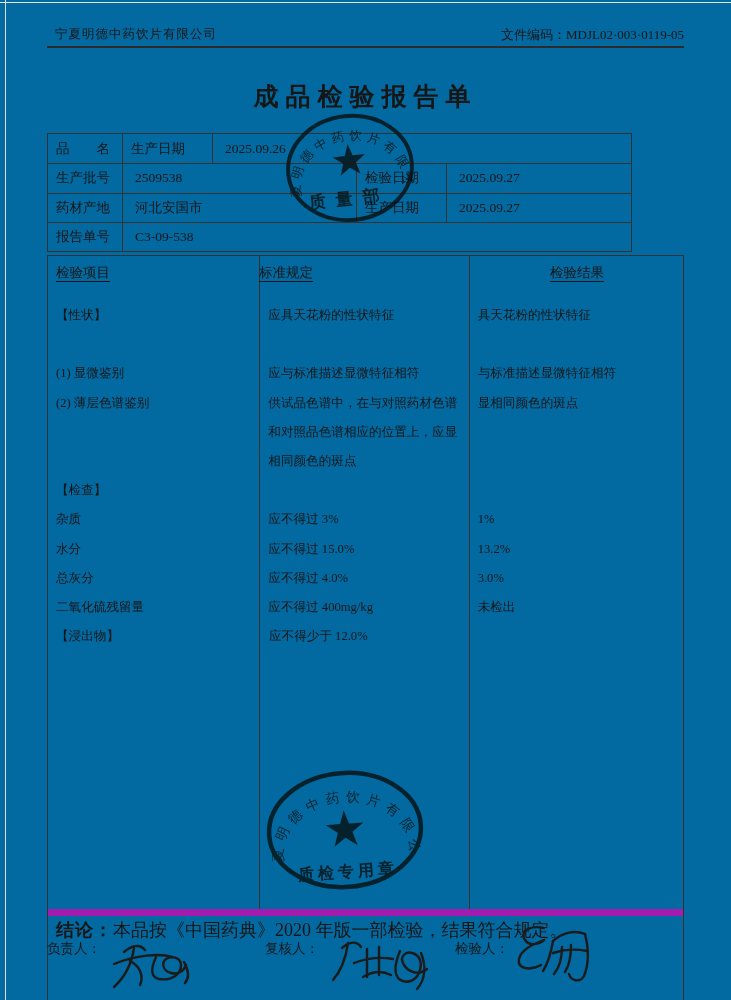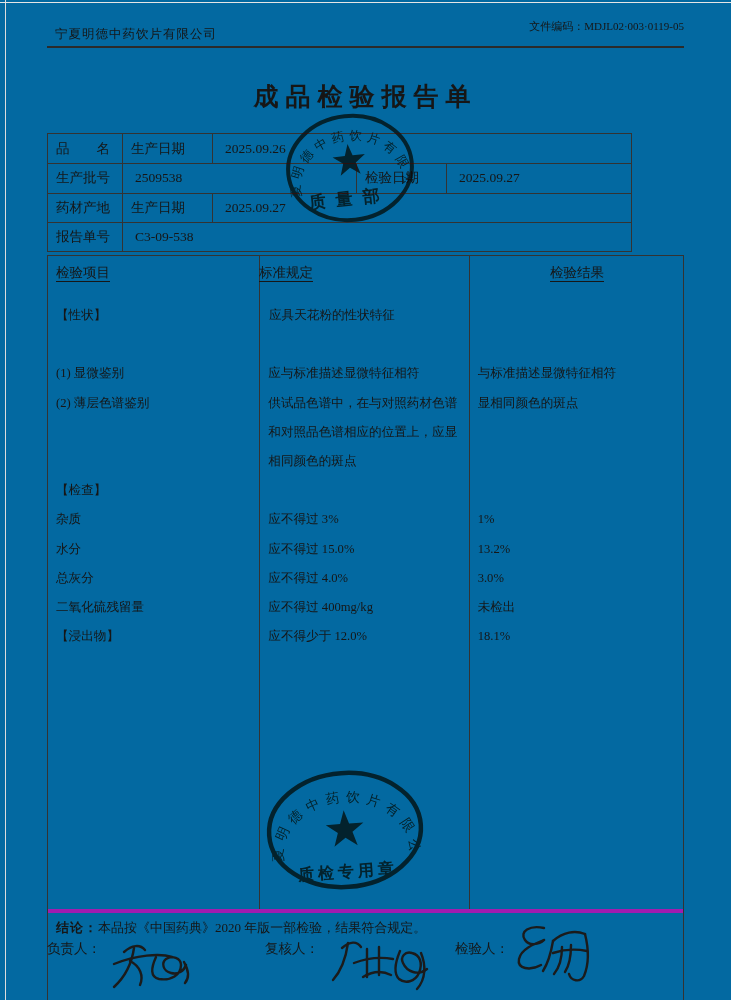--- a/index.html
+++ b/index.html
@@ -2,21 +2,21 @@
 <html><head>
 <meta charset="utf-8">
 <style>
   html,body{margin:0;padding:0;background:#ffffff;}
   .page{position:relative;width:731px;height:1000px;background:#0369a1;overflow:hidden;
         font-family:"Liberation Serif","DejaVu Serif",serif;color:#161616;}
   .edge-left{position:absolute;left:5px;top:0;height:100%;border-left:1px solid #dcdcdc;}
   .edge-top{position:absolute;left:0;top:2px;width:100%;border-top:1px solid #e6e6e6;}
 
   .hdr-company{position:absolute;left:55px;top:26px;font-size:12.5px;letter-spacing:1px;}
-  .hdr-code{position:absolute;right:47px;top:19px;font-size:11px;}
+  .hdr-code{position:absolute;right:47px;top:26px;font-size:13px;}
   .hdr-rule{position:absolute;left:47px;top:46px;width:637px;height:2px;background:#2b2b2b;}
 
   .title{position:absolute;left:0;top:80px;width:100%;text-align:center;
          font-family:"Liberation Sans","DejaVu Sans",sans-serif;
          font-size:25px;font-weight:bold;letter-spacing:7px;}
 
   
   .info-table{position:absolute;left:47px;top:133px;width:585px;height:119px;
               border:1px solid #333;box-sizing:border-box;font-size:13.5px;}
   .info-row{display:flex;height:29.3px;border-top:1px solid #333;box-sizing:border-box;}
@@ -36,22 +36,22 @@
   .res-head{position:absolute;top:8px;font-size:13.5px;}
   .res-head span{text-decoration:underline;text-underline-offset:4px;}
   .rh1{left:8px;} .rh2{left:211px;width:210px;text-align:left;} .rh3{left:421px;width:216px;text-align:center;}
   .res-rows{position:absolute;left:0;top:45px;width:100%;}
   .trow{display:flex;}
   .tc{box-sizing:border-box;line-height:29.2px;font-size:12.6px;min-height:29.2px;}
   .tc1{width:211px;padding:0 8px;}
   .tc2{width:210px;padding:0 10px;}
   .tc3{width:216px;padding:0 10px;}
 
-  .conclusion{position:absolute;left:0;top:653px;width:100%;height:30px;border-top:4px solid #a21caf;
-              box-sizing:border-box;line-height:29px;padding-left:8px;font-size:13px;}
+  .conclusion{position:absolute;left:0;top:653px;width:100%;height:30px;border-top:7px solid #a21caf;
+              box-sizing:border-box;line-height:29px;padding-left:8px;font-size:18px;}
   .conclusion b{letter-spacing:1px;}
 
   .sig-label{position:absolute;top:940px;font-size:13.5px;}
   .sig-1{left:47px;} .sig-2{left:265px;} .sig-3{left:455px;}
 
   .overlay{position:absolute;left:0;top:0;pointer-events:none;}
   .stamp{mix-blend-mode:multiply;opacity:.88;}
   .ink{fill:none;stroke:#1b1b1b;stroke-width:2.4;stroke-linecap:round;stroke-linejoin:round;}
 </style>
 </head>
@@ -74,20 +74,21 @@
       <div class="ic ic-v2">2025.09.26</div>
     </div>
     <div class="info-row">
       <div class="ic ic-l1">生产批号</div>
       <div class="ic ic-v1">2509538</div>
       <div class="ic ic-l2">检验日期</div>
       <div class="ic ic-v2">2025.09.27</div>
     </div>
     <div class="info-row">
       <div class="ic ic-l1">药材产地</div>
+      <div class="ic ic-v1">河北安国市</div>
       <div class="ic ic-l2">生产日期</div>
       <div class="ic ic-v2">2025.09.27</div>
     </div>
     <div class="info-row">
       <div class="ic ic-l1">报告单号</div>
       <div class="ic ic-v1 wide">C3-09-538</div>
     </div>
   </div>
 
   <div class="res-table">
@@ -95,20 +96,21 @@
     <div class="vline v2"></div>
 
     <div class="res-head rh1"><span>检验项目</span></div>
     <div class="res-head rh2"><span>标准规定</span></div>
     <div class="res-head rh3"><span>检验结果</span></div>
 
     <div class="res-rows">
       <div class="trow">
         <div class="tc tc1">【性状】</div>
         <div class="tc tc2">应具天花粉的性状特征</div>
+        <div class="tc tc3">具天花粉的性状特征</div>
       </div>
       <div class="trow">
         <div class="tc tc2"></div>
         <div class="tc tc3"></div>
       </div>
       <div class="trow">
         <div class="tc tc1">(1) 显微鉴别</div>
         <div class="tc tc2">应与标准描述显微特征相符</div>
         <div class="tc tc3">与标准描述显微特征相符</div>
       </div>
@@ -138,21 +140,20 @@
         <div class="tc tc3">3.0%</div>
       </div>
       <div class="trow">
         <div class="tc tc1">二氧化硫残留量</div>
         <div class="tc tc2">应不得过 400mg/kg</div>
         <div class="tc tc3">未检出</div>
       </div>
       <div class="trow">
         <div class="tc tc1">【浸出物】</div>
         <div class="tc tc2">应不得少于 12.0%</div>
-        <div class="tc tc3">18.1%</div>
       </div>
     </div>
 
     <div class="conclusion">
       <b>结论：</b><span>本品按《中国药典》2020 年版一部检验，结果符合规定。</span>
     </div>
   </div>
 
   <div class="sig-label sig-1">负责人：</div>
   <div class="sig-label sig-2">复核人：</div>

